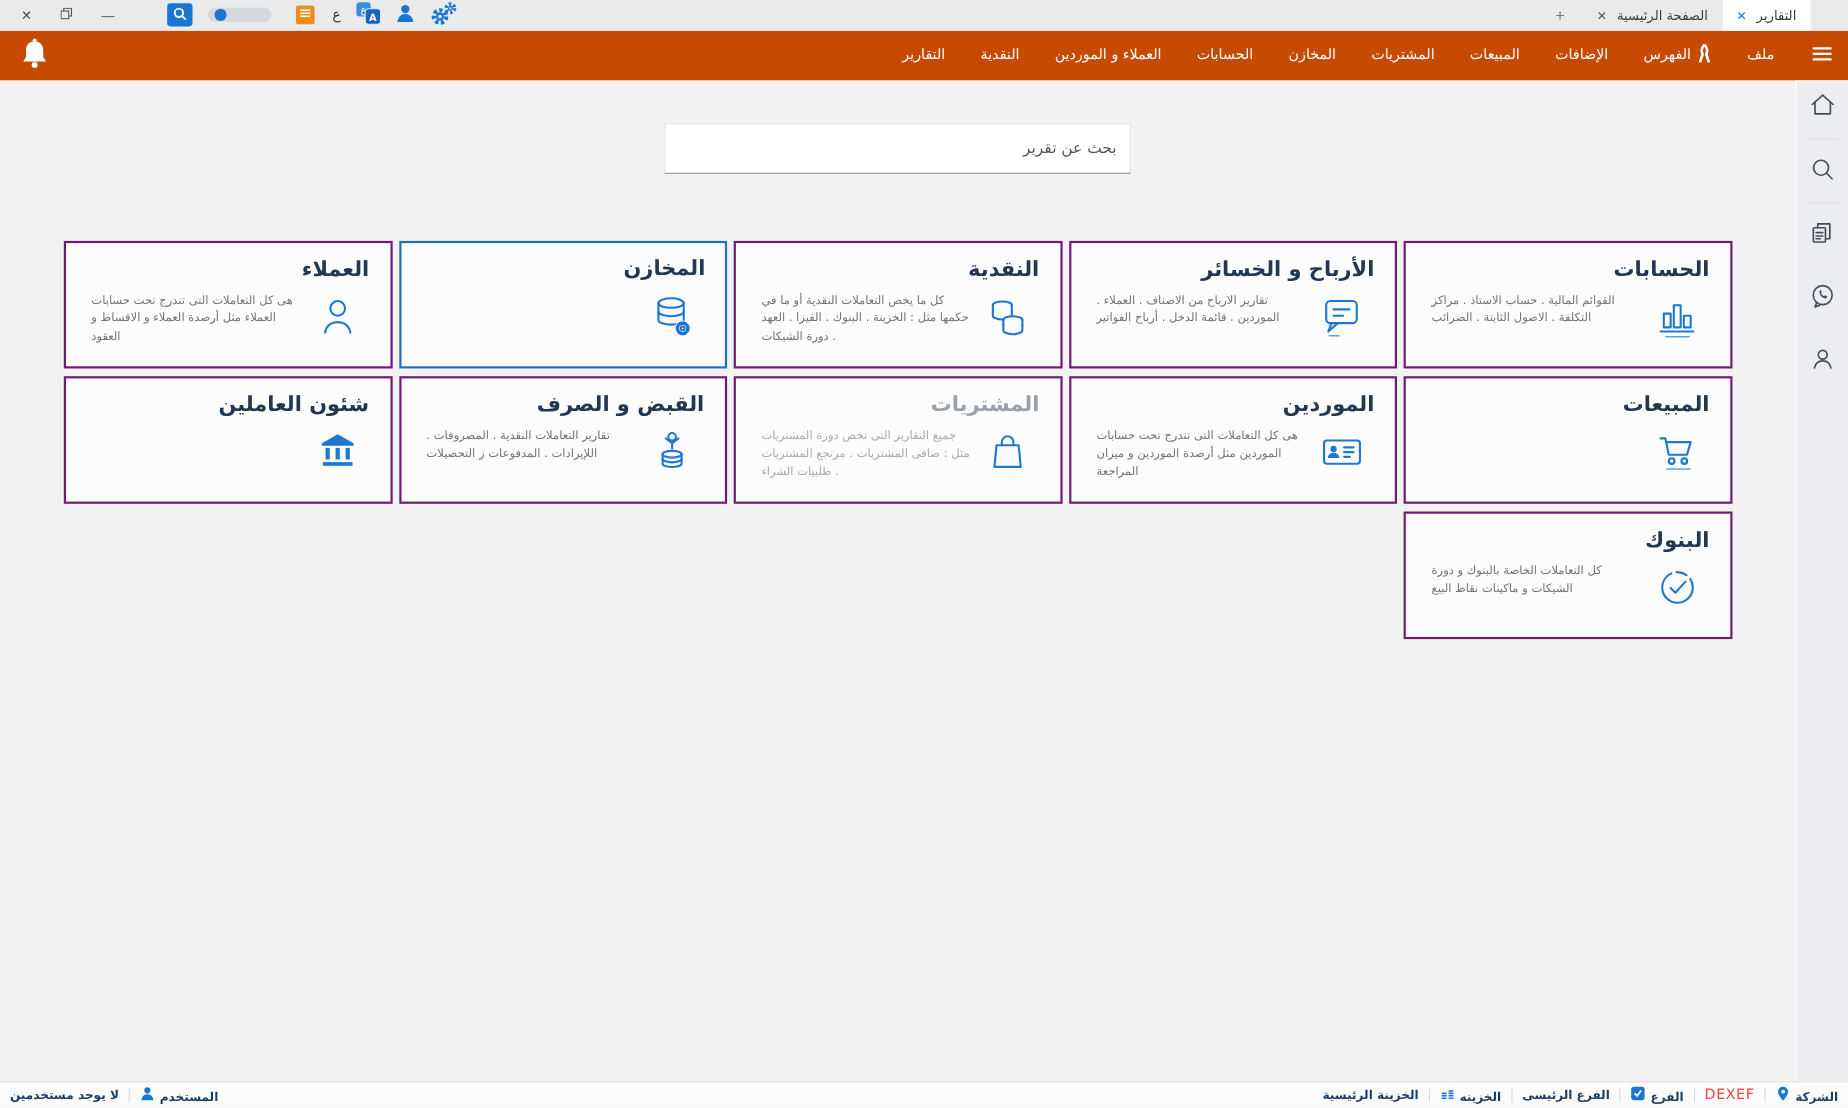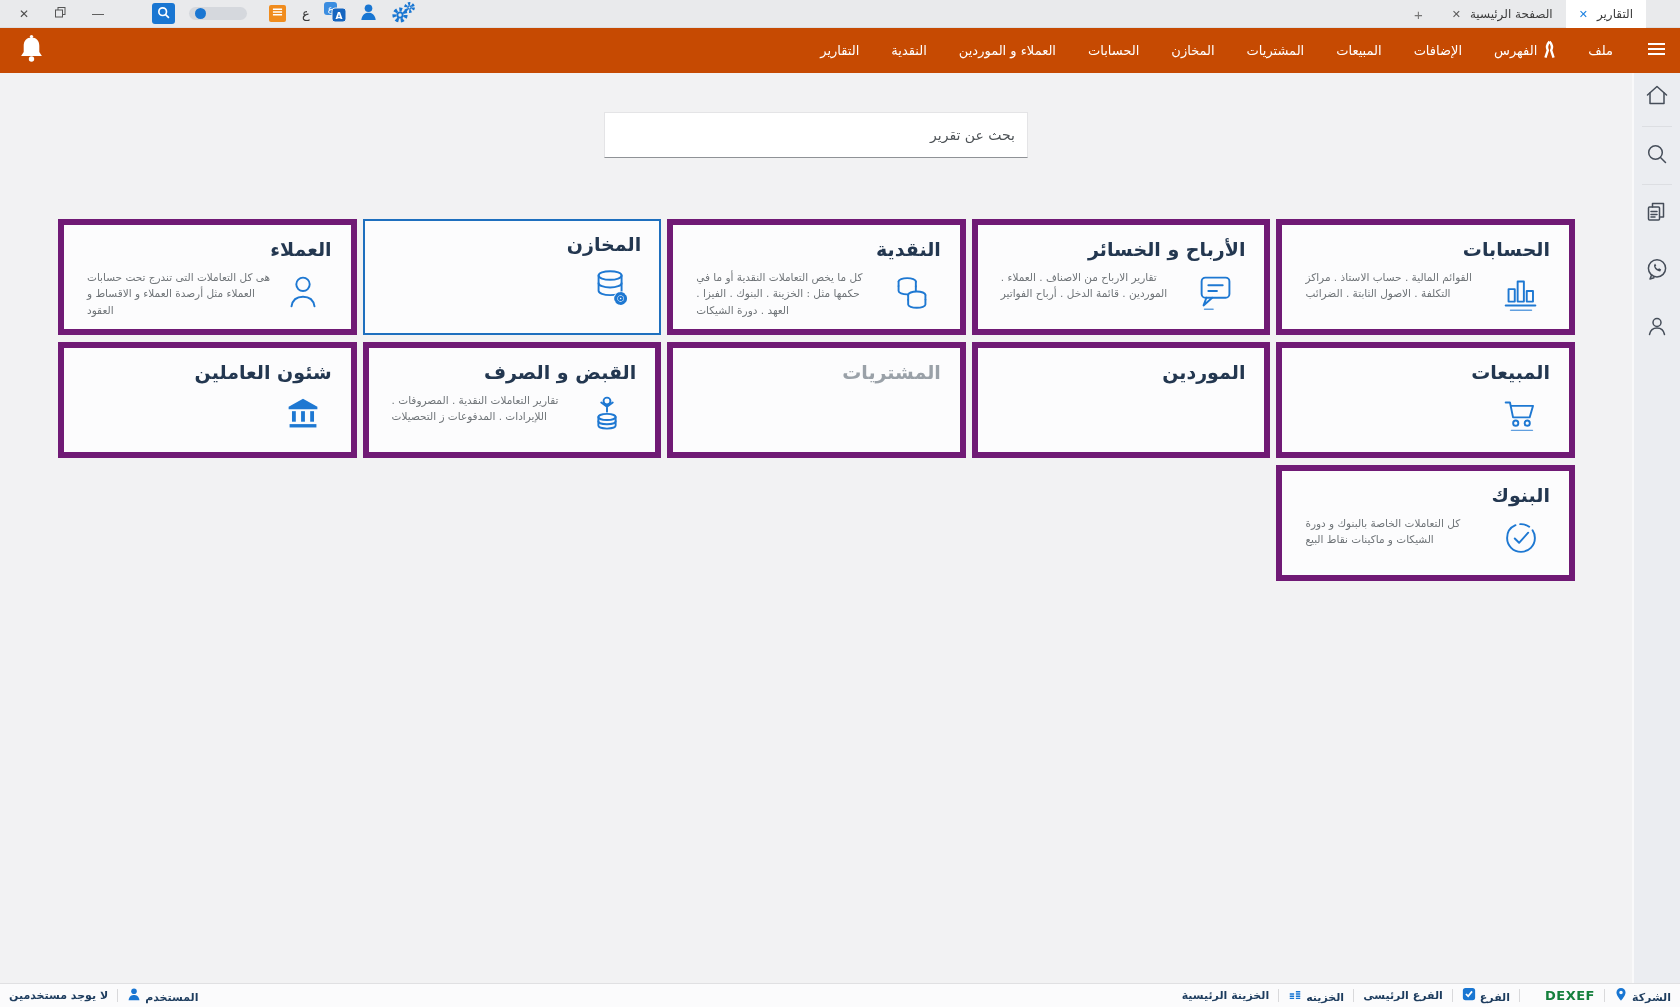--- a/index.html
+++ b/index.html
@@ -38,34 +38,34 @@
   .rail { width:48px; background:#ebedf1; border-left:2px solid #f9f9fa; display:flex; flex-direction:column; align-items:center; padding-top:11px; }
   .rail-btn { background:none; border:none; cursor:pointer; height:27px; display:flex; align-items:center; justify-content:center; margin-bottom:15px; }
   .side-div { width:30px; border-top:1px solid #dcdee2; margin:0 auto 15px; }
   .rail-btn:nth-of-type(n+3){ margin-bottom:30px; }
 
   .search-wrap { display:flex; justify-content:center; padding-top:39px; }
   .search-input { width:424px; height:46px; background:#ffffff; border:1px solid #e4e4e6; border-bottom:1px solid #8f9296; direction:rtl; padding:0 12px; font-size:14px; color:#333; outline:none; font-family:inherit; }
   .search-input::placeholder { color:#4e5357; opacity:1; }
 
   .cards { margin:61px 57px 0 58px; display:grid; direction:rtl; grid-template-columns:repeat(5,1fr); gap:7px 6px; grid-auto-rows:116px; }
-  .card { background:#fcfcfd; border:6px solid #701a75; padding:13px 19px 8px; cursor:pointer; overflow:hidden; }
+  .card { background:#fcfcfd; border:2px solid #701a75; padding:13px 19px 8px; cursor:pointer; overflow:hidden; }
   .card.selected { border:2px solid #1e6fbe; padding:12px 18px 7px; }
   .card-title { font-size:19px; font-weight:bold; color:#233750; text-align:right; margin-bottom:9px; }
   .card.muted .card-title { color:#9aa1a8; }
   .card.muted .card-desc { color:#a6abb0; }
   .card-body { display:flex; direction:rtl; align-items:flex-start; }
   .card-icon { width:58px; min-width:58px; display:flex; justify-content:center; }
   .card-desc { flex:1; font-size:10.5px; color:#6f7478; text-align:left; line-height:1.55; padding-left:4px; }
 
   
   .statusbar { position:absolute; left:0; bottom:0; width:1680px; height:24px; background:#fbfbfc; border-top:1px solid #e0e0e2; display:flex; direction:rtl; align-items:center; justify-content:space-between; padding:0 9px; font-size:11px; color:#1d3c5e; }
   .sb-group { display:flex; direction:rtl; align-items:center; gap:9px; }
   .sb-item { display:flex; direction:ltr; align-items:flex-end; gap:4px; background:none; border:none; font-size:11px; font-weight:600; color:#1d3c5e; cursor:pointer; white-space:nowrap; font-family:inherit; }
-  .sb-item.logo { font-size:13px; font-weight:bold; letter-spacing:0.5px; color:#15803d;margin-left:16px; }
+  .sb-item.logo { font-size:13px; font-weight:normal; letter-spacing:0.5px; color:#ef4444; }
   .sep { width:1px; height:13px; background:#d9d9db; }
 </style>
 </head>
 <body>
 
 <div class="titlebar">
   <div class="win-controls">
     <button class="win-btn">
         <span>✕</span>
       </button>
@@ -287,23 +287,43 @@
                 <path d="M8 11h4.5l3.2 15.5H33l3.5-12H14"></path>
                 <circle cx="18.5" cy="32.5" r="2.7"></circle>
                 <circle cx="30.5" cy="32.5" r="2.7"></circle>
                 <path d="M14 40h22" stroke-width="1.4" opacity=".7"></path>
               </svg>
             </div>
           </div>
         </div>
         <div class="card">
           <div class="card-title">الموردين</div>
+          <div class="card-body">
+            <div class="card-icon">
+              <svg width="46" height="46" viewBox="0 0 48 48" fill="none" stroke="#1e78d2" stroke-width="2" stroke-linecap="round" stroke-linejoin="round">
+                <rect x="7" y="13" width="34" height="22" rx="2.5"></rect>
+                <circle cx="16" cy="21" r="3" fill="#1e78d2" stroke="none"></circle>
+                <path d="M10.5 29.5c.5-3.5 3-4.8 5.5-4.8s5 1.3 5.5 4.8z" fill="#1e78d2" stroke="none"></path>
+                <path d="M26 19.5h9M26 24h9M26 28.5h5.5"></path>
+              </svg>
+            </div>
+            <div class="card-desc">هى كل التعاملات التى تندرج تحت حسابات الموردين مثل أرصدة الموردين و ميزان المراجعة</div>
+          </div>
         </div>
         <div class="card muted">
           <div class="card-title">المشتريات</div>
+          <div class="card-body">
+            <div class="card-icon">
+              <svg width="46" height="46" viewBox="0 0 48 48" fill="none" stroke="#1e78d2" stroke-width="2" stroke-linecap="round" stroke-linejoin="round">
+                <path d="M13.5 17.5 11.5 38h25l-2-20.5z"></path>
+                <path d="M18.5 17.5v-3a5.5 5.5 0 0 1 11 0v3"></path>
+              </svg>
+            </div>
+            <div class="card-desc">جميع التقارير التى تخص دورة المشتريات مثل : صافى المشتريات . مرتجع المشتريات . طلبيات الشراء</div>
+          </div>
         </div>
         <div class="card">
           <div class="card-title">القبض و الصرف</div>
           <div class="card-body">
             <div class="card-icon">
               <svg width="46" height="46" viewBox="0 0 48 48" fill="none" stroke="#1e78d2" stroke-width="2" stroke-linecap="round" stroke-linejoin="round">
                 <circle cx="24" cy="9.5" r="3.6"></circle>
                 <path d="M24 13.5v7M24 15.5l-6-4.5M24 15.5l6-4.5"></path>
                 <ellipse cx="24" cy="26" rx="9" ry="3.2"></ellipse>
                 <path d="M15 26v4.5c0 1.8 4 3.2 9 3.2s9-1.4 9-3.2V26"></path>

